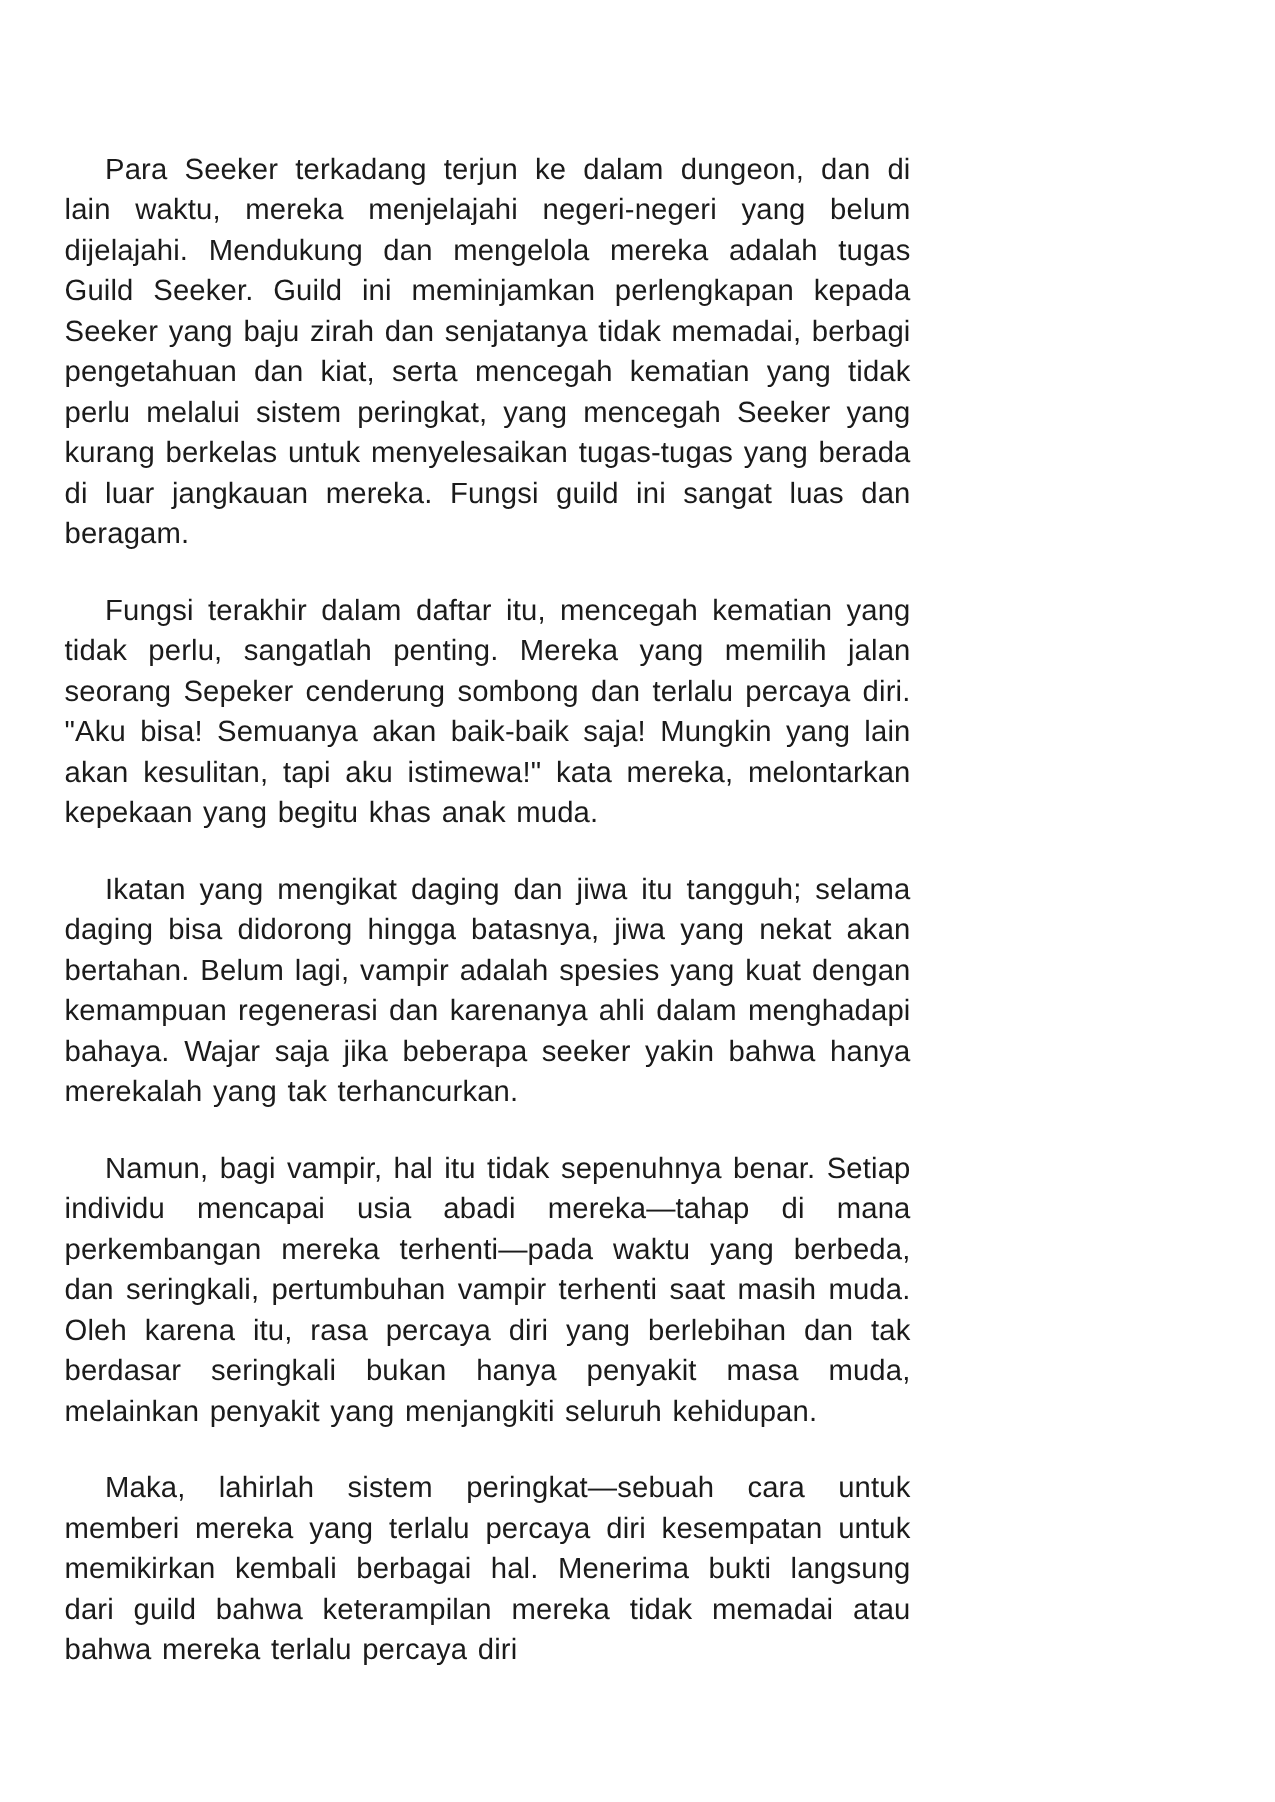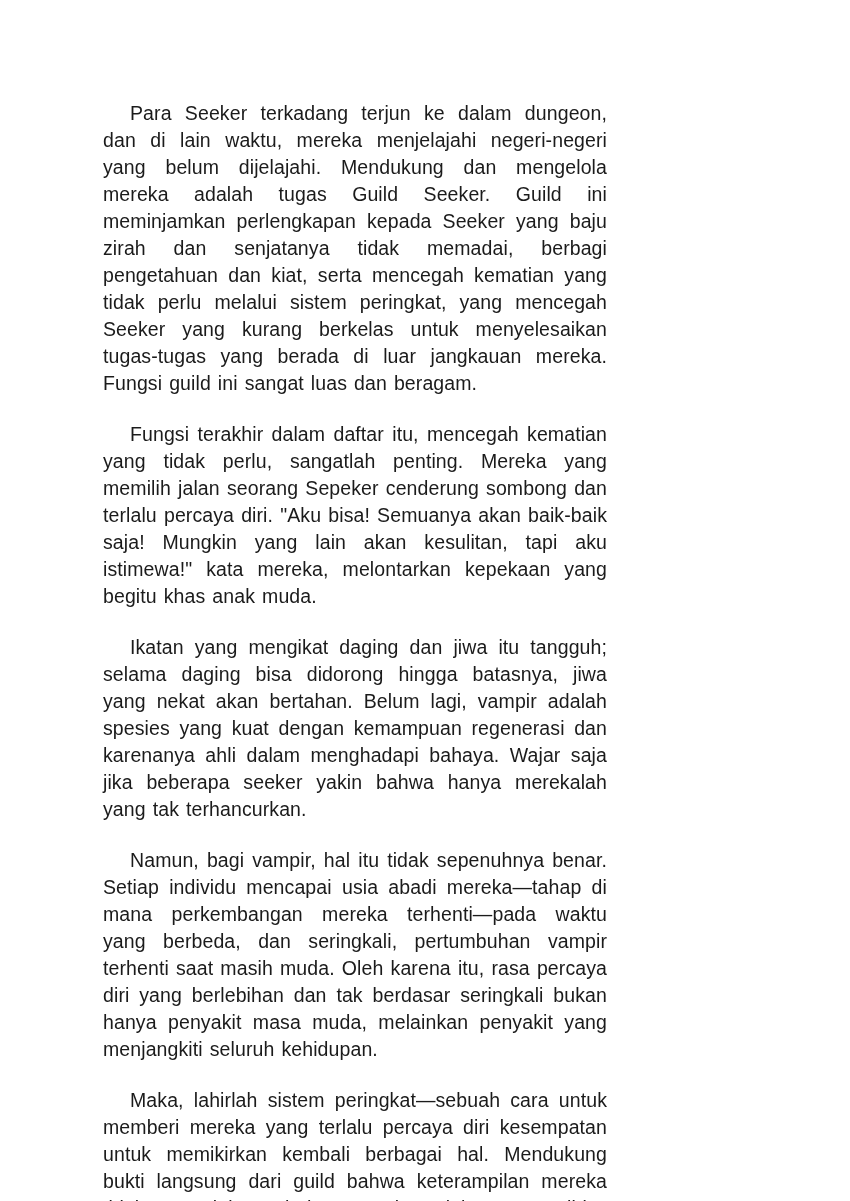--- a/index.html
+++ b/index.html
@@ -10,21 +10,21 @@
     width: 850px;
     height: 1201px;
     background: #ffffff;
     overflow: hidden;
     font-family: "Liberation Sans", "DejaVu Sans", sans-serif;
   }
   .page {
     box-sizing: border-box;
     width: 710px;
     height: 1201px;
-    padding: 100px 103px 0 103px;
+    padding: 100px 103px 0 43px;
     background: #ffffff;
   }
   .page p {
     margin: 0 0 24px 0;
     padding: 0;
     color: #1b1b1b;
     font-size: 19.5px;
     line-height: 27px;
     text-align: justify;
     text-indent: 27px;
@@ -33,14 +33,14 @@
   }
 </style>
 </head>
 <body>
 
 <div class="page">
   <p>Para Seeker terkadang terjun ke dalam dungeon, dan di lain waktu, mereka menjelajahi negeri-negeri yang belum dijelajahi. Mendukung dan mengelola mereka adalah tugas Guild Seeker. Guild ini meminjamkan perlengkapan kepada Seeker yang baju zirah dan senjatanya tidak memadai, berbagi pengetahuan dan kiat, serta mencegah kematian yang tidak perlu melalui sistem peringkat, yang mencegah Seeker yang kurang berkelas untuk menyelesaikan tugas-tugas yang berada di luar jangkauan mereka. Fungsi guild ini sangat luas dan beragam.</p>
   <p>Fungsi terakhir dalam daftar itu, mencegah kematian yang tidak perlu, sangatlah penting. Mereka yang memilih jalan seorang Sepeker cenderung sombong dan terlalu percaya diri. "Aku bisa! Semuanya akan baik-baik saja! Mungkin yang lain akan kesulitan, tapi aku istimewa!" kata mereka, melontarkan kepekaan yang begitu khas anak muda.</p>
   <p>Ikatan yang mengikat daging dan jiwa itu tangguh; selama daging bisa didorong hingga batasnya, jiwa yang nekat akan bertahan. Belum lagi, vampir adalah spesies yang kuat dengan kemampuan regenerasi dan karenanya ahli dalam menghadapi bahaya. Wajar saja jika beberapa seeker yakin bahwa hanya merekalah yang tak terhancurkan.</p>
   <p>Namun, bagi vampir, hal itu tidak sepenuhnya benar. Setiap individu mencapai usia abadi mereka—tahap di mana perkembangan mereka terhenti—pada waktu yang berbeda, dan seringkali, pertumbuhan vampir terhenti saat masih muda. Oleh karena itu, rasa percaya diri yang berlebihan dan tak berdasar seringkali bukan hanya penyakit masa muda, melainkan penyakit yang menjangkiti seluruh kehidupan.</p>
-  <p>Maka, lahirlah sistem peringkat—sebuah cara untuk memberi mereka yang terlalu percaya diri kesempatan untuk memikirkan kembali berbagai hal. Mendukung bukti langsung dari guild bahwa keterampilan mereka tidak memadai atau bahwa mereka terlalu percaya diri</p>
+  <p>Maka, lahirlah sistem peringkat—sebuah cara untuk memberi mereka yang terlalu percaya diri kesempatan untuk memikirkan kembali berbagai hal. Menerima bukti langsung dari guild bahwa keterampilan mereka tidak memadai atau bahwa mereka terlalu percaya diri</p>
 </div>
 
 </body></html>

